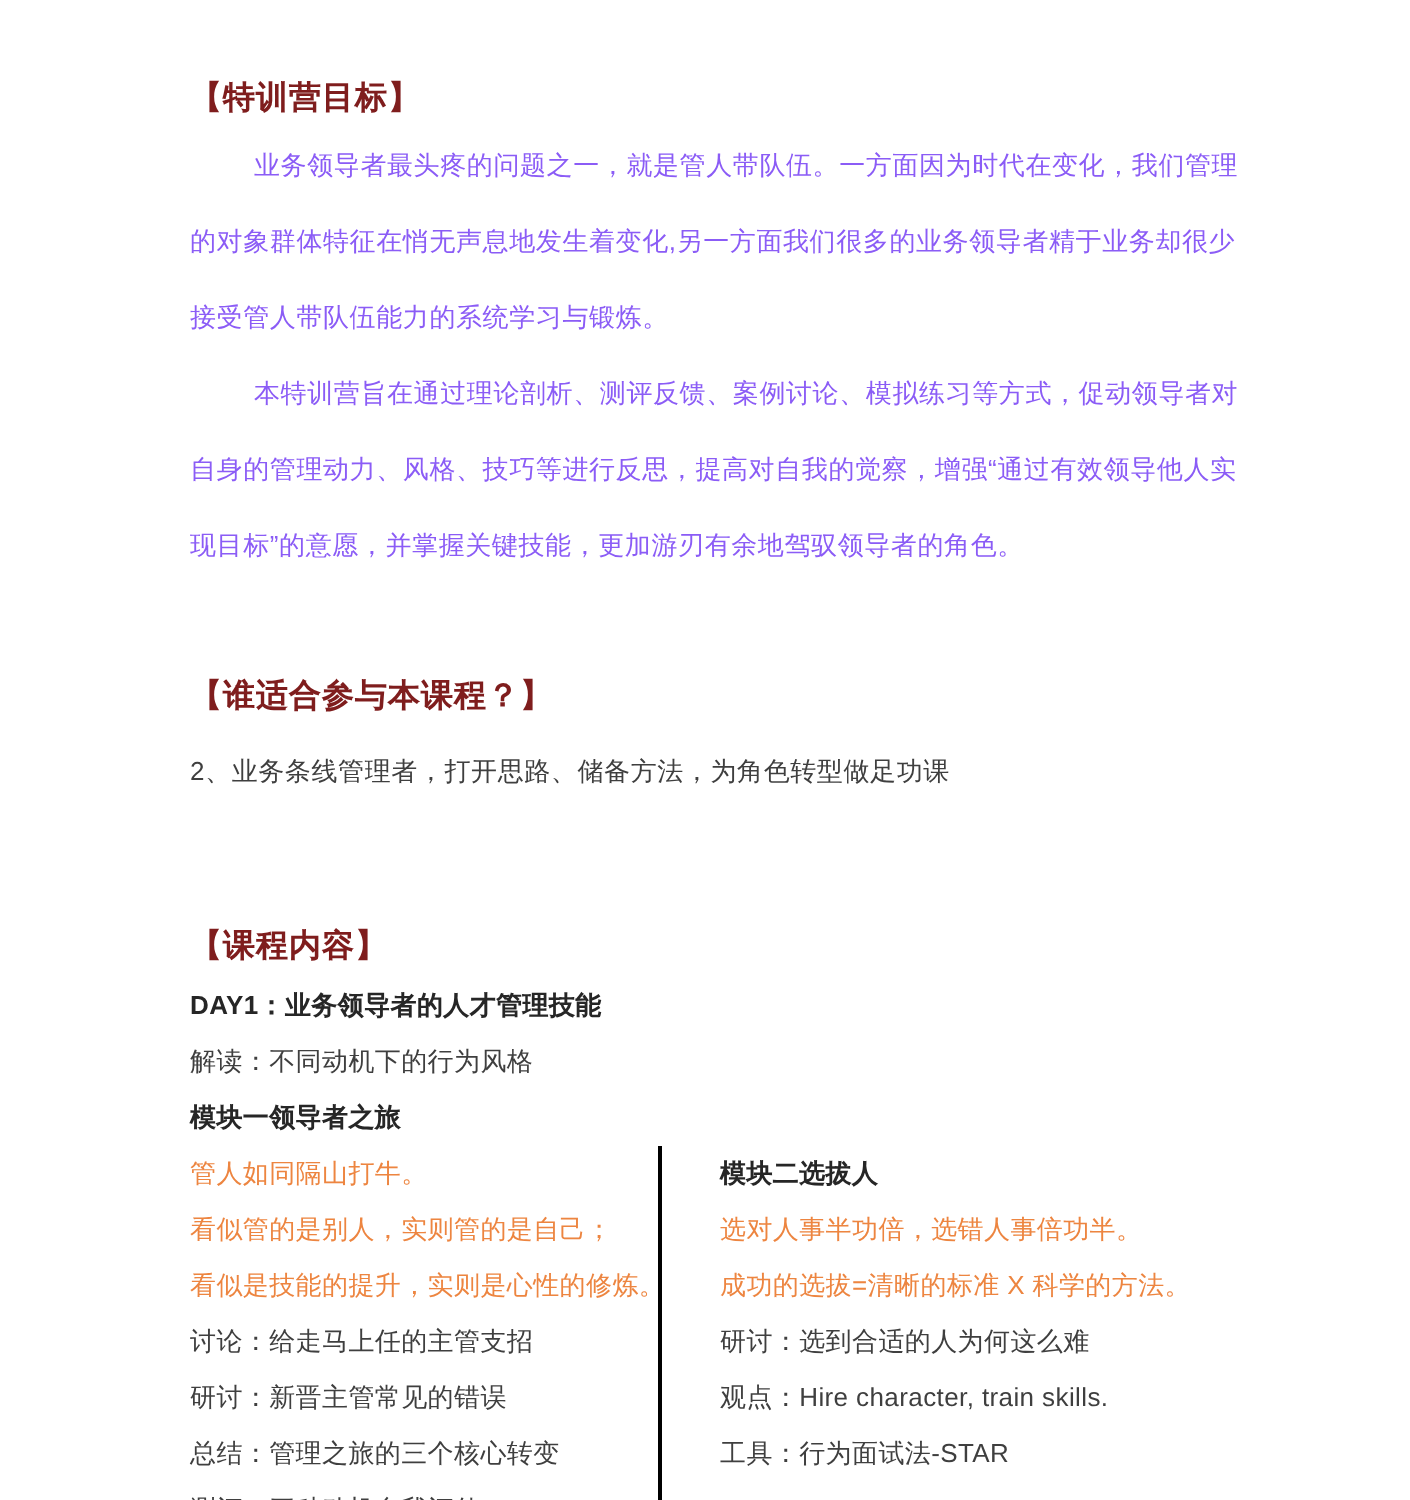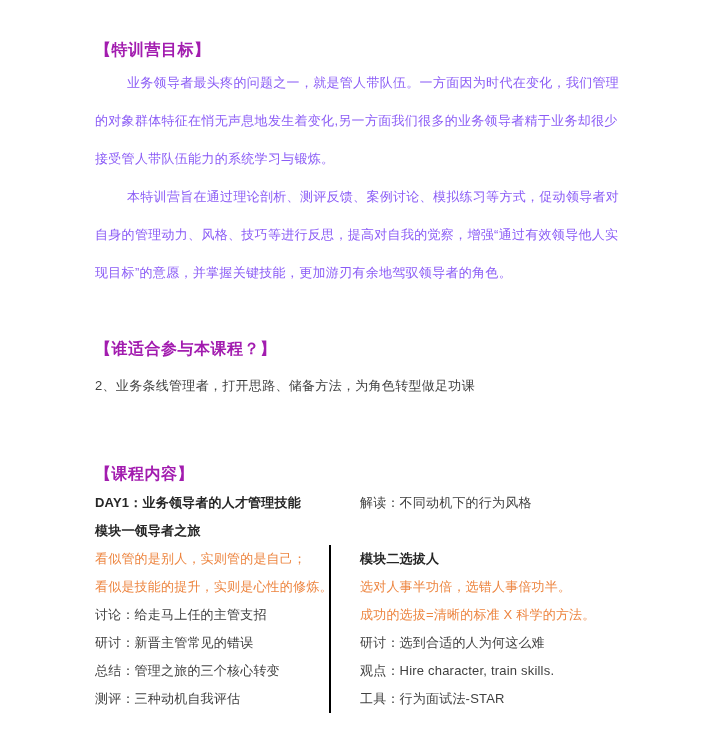--- a/index.html
+++ b/index.html
@@ -13,21 +13,21 @@
     overflow: hidden;
     font-family: "Liberation Sans", "DejaVu Sans", sans-serif;
   }
   .doc {
     padding-left: 95px;
     width: 610px;
     box-sizing: border-box;
     color: #3f3f3f;
   }
   .heading {
-    color: #a21caf;
+    color: #7f1d1d;
     font-size: 16px;
     font-weight: bold;
     line-height: 20px;
     white-space: nowrap;
     letter-spacing: 0.5px;
   }
   .h-goal     { margin-top: 40px; }
   .h-audience { margin-top: 47px; }
   .h-course   { margin-top: 59px; }
 
@@ -61,21 +61,21 @@
     line-height: 28px;
     white-space: nowrap;
     letter-spacing: 0.2px;
   }
   .bold-black {
     font-weight: bold;
     color: #262626;
   }
   .orange { color: #ed8540; }
 
-  .day1-row { display: flex; }
+  .day1-row { display: flex; flex-direction: column; }
   .day1-left { width: 265px; }
 
   .cols { display: flex; }
   .col-left {
     width: 234px;
     flex: 0 0 234px;
   }
   .col-right {
     border-left: 2px solid #000000;
     padding-left: 29px;
@@ -114,20 +114,21 @@
     <div class="course-row day1-row">
       <div class="day1-left bold-black">DAY1：业务领导者的人才管理技能</div>
       <div>解读：不同动机下的行为风格</div>
     </div>
 
     <div class="course-row bold-black">模块一领导者之旅</div>
 
     <div class="cols">
 
       <div class="col-left">
+        <div class="course-row orange">管人如同隔山打牛。</div>
         <div class="course-row orange">看似管的是别人，实则管的是自己；</div>
         <div class="course-row orange">看似是技能的提升，实则是心性的修炼。</div>
         <div class="course-row">讨论：给走马上任的主管支招</div>
         <div class="course-row">研讨：新晋主管常见的错误</div>
         <div class="course-row">总结：管理之旅的三个核心转变</div>
         <div class="course-row">测评：三种动机自我评估</div>
       </div>
 
       <div class="col-right">
         <div class="course-row bold-black">模块二选拔人</div>

